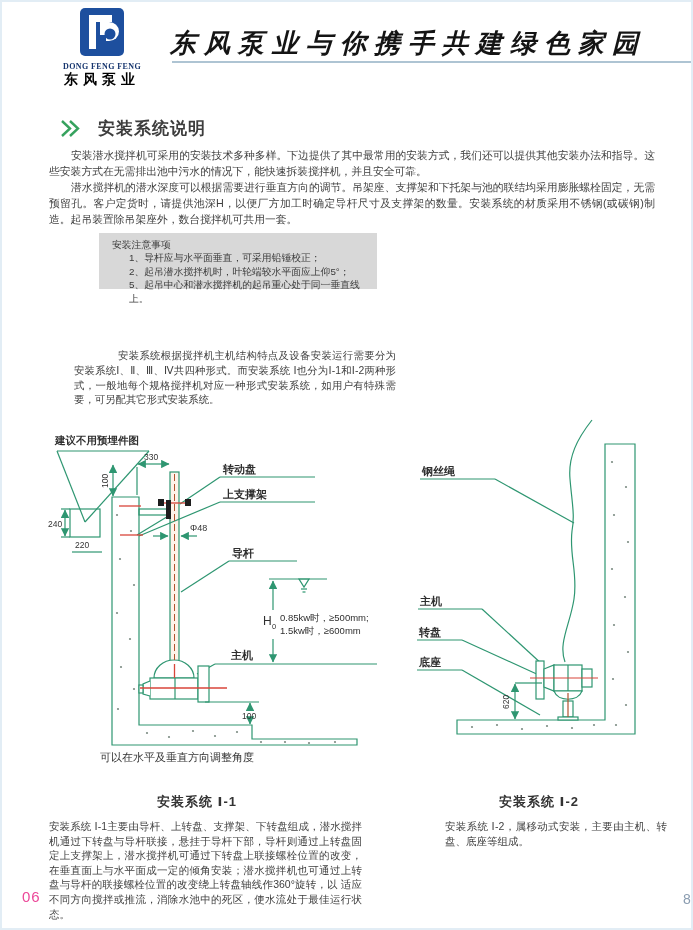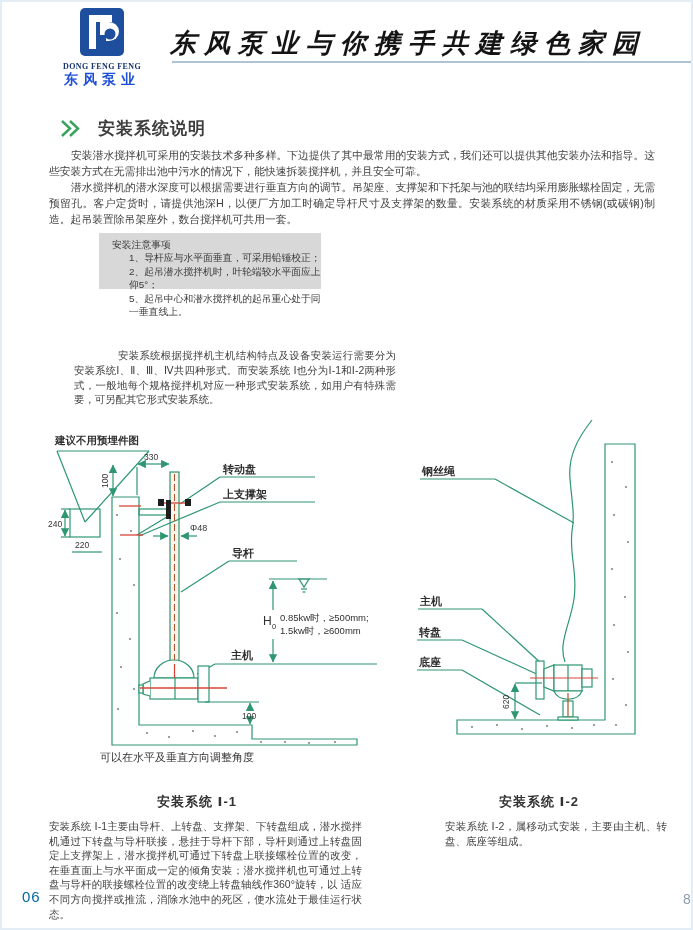--- a/index.html
+++ b/index.html
@@ -9,46 +9,46 @@
     border:2px solid #e2edf5;
     font-family:"Liberation Sans","DejaVu Sans",sans-serif;
     color:#3f3f3f;
   }
   .abs { position:absolute; }
 
   
   .logo-box { left:50px; top:6px; width:100px; text-align:center; }
   .logo-en { margin-top:2px; font-family:"Liberation Serif","DejaVu Serif",serif;
              font-size:8px; font-weight:bold; color:#16356e; letter-spacing:.4px; white-space:nowrap; }
-  .logo-zh { font-size:14px; font-weight:bold; color:#1d4ed8; letter-spacing:5px; white-space:nowrap; }
+  .logo-zh { font-size:14px; font-weight:bold; color:#000000; letter-spacing:5px; white-space:nowrap; }
   .banner { left:168px; top:24px; width:520px;
             font-family:"DejaVu Serif","Liberation Serif",serif;
             font-style:italic; font-weight:bold; font-size:26px; color:#141414;
             letter-spacing:8px; white-space:nowrap; }
   .banner-rule { left:170px; top:59px; width:521px; height:2px; background:#aec4d3; }
 
   
   .sec-head { display:flex; align-items:center; gap:17px; }
   .sec-head h2 { margin:0; font-size:17px; font-weight:bold; color:#3d3d3d; letter-spacing:1px; }
 
   .body-text { font-size:10.8px; line-height:16px; text-align:justify; color:#3f3f3f; }
   .body-text p { margin:0; text-indent:22px; }
 
-  .notice { left:97px; top:231px; width:222px; height:56px; background:#d8d8d8;
+  .notice { left:97px; top:231px; width:278px; height:56px; background:#d8d8d8;
             font-size:9.8px; line-height:13.4px; color:#3a3a3a; padding:5px 0 0 13px; box-sizing:border-box; }
   .notice .items { margin-left:17px; }
 
   .dims-para { left:72px; top:347px; width:322px; font-size:10.4px; line-height:14.8px;
                text-align:justify; text-indent:44px; margin:0; }
 
   .caption { font-size:11px; color:#333; line-height:14px; }
   .fig-title { font-size:13px; font-weight:bold; color:#333; letter-spacing:1px; white-space:nowrap; }
   .fig-desc { font-size:10.5px; line-height:14.6px; text-align:justify; color:#3f3f3f; }
 
-  .page-num { left:20px; top:886px; font-size:15px; color:#0369a1; letter-spacing:1px; }
+  .page-num { left:20px; top:886px; font-size:15px; color:#ec4899; letter-spacing:1px; }
   .page-num-right { left:681px; top:889px; font-size:14px; color:#8a9cb0; }
 
   svg text { font-family:"Liberation Sans","DejaVu Sans",sans-serif; }
 </style>
 </head>
 <body>
 
 <div id="page">
 
   <div class="abs logo-box">

